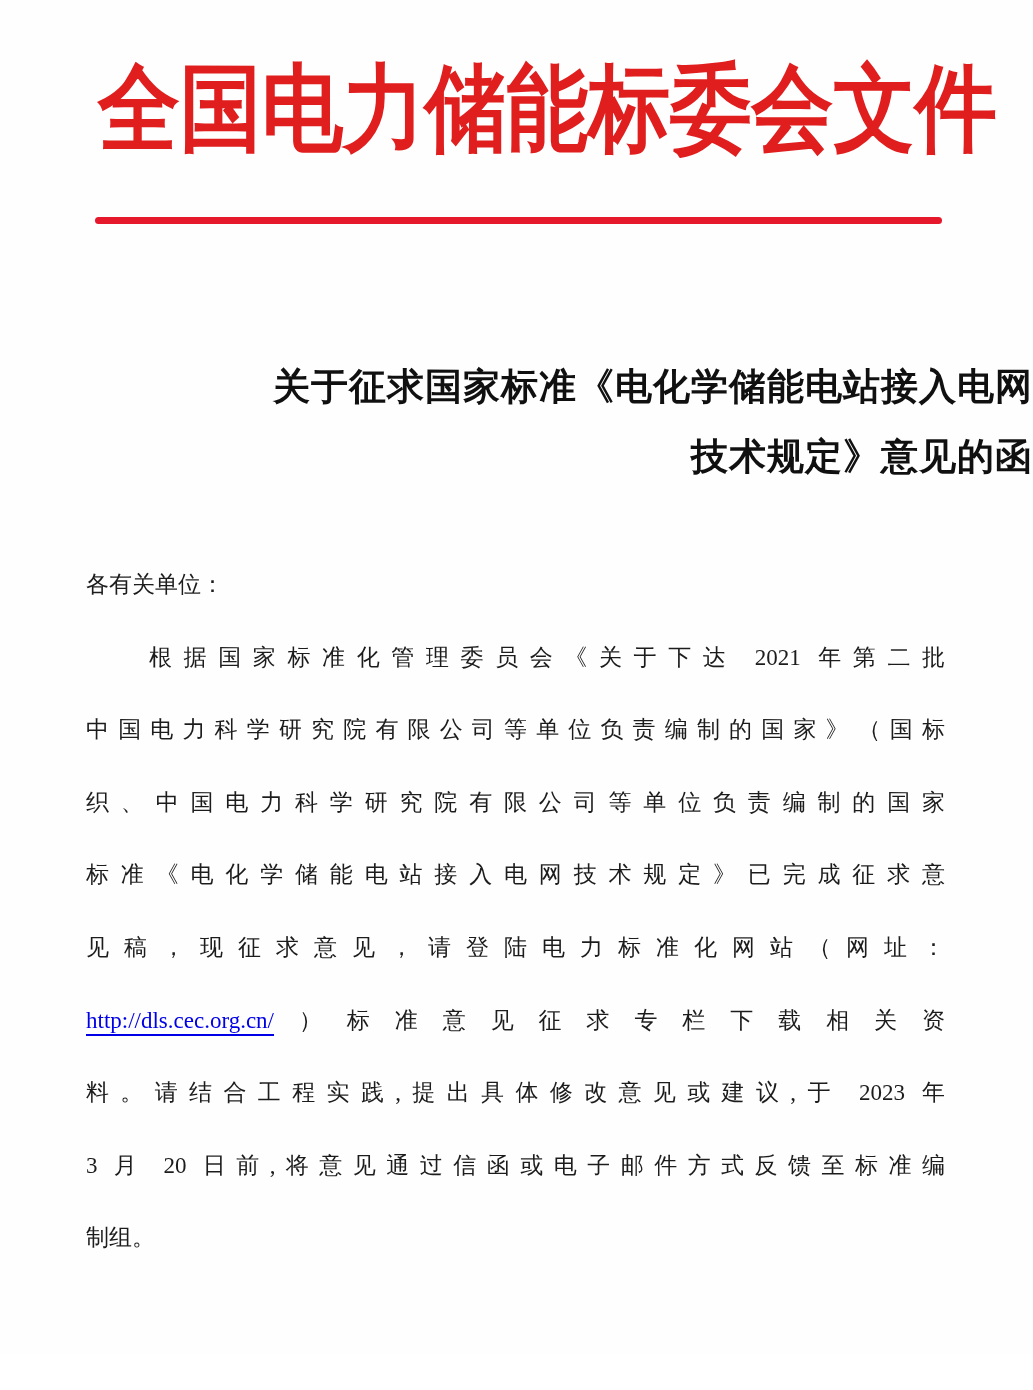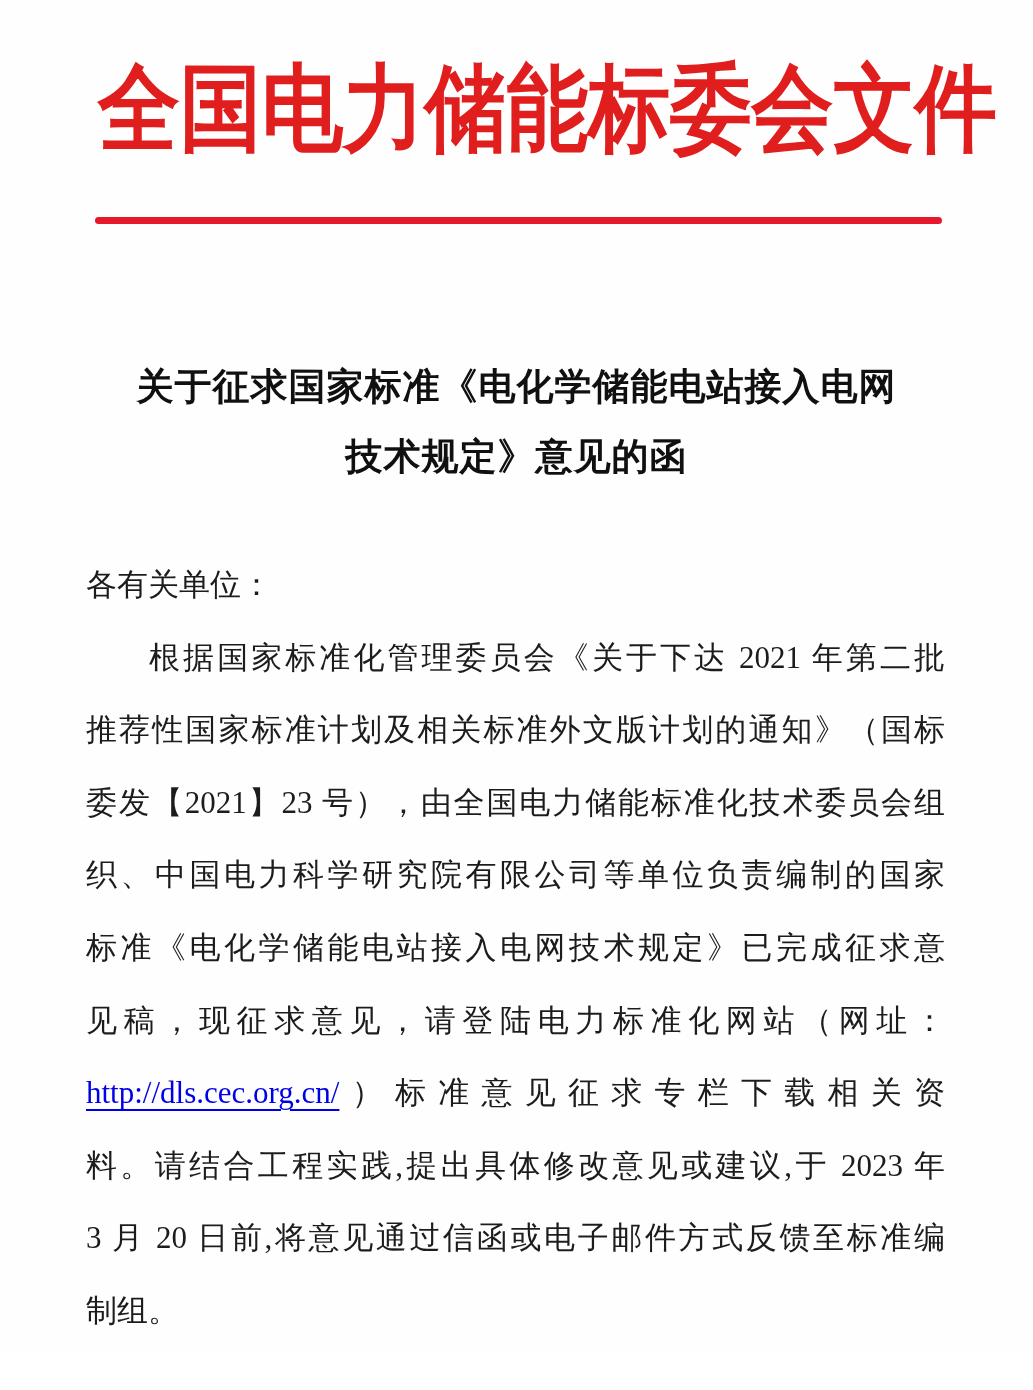--- a/index.html
+++ b/index.html
@@ -51,33 +51,33 @@
     font-size: 27px;
     line-height: 34px;
     color: #222222;
     letter-spacing: 1px;
   }
   .main-title {
     position: absolute;
     top: 352px;
     left: 0;
     width: 100%;
-    text-align: center;
+    text-align: right;
     font-weight: bold;
     color: #101010;
     font-size: 37px;
     line-height: 70px;
     letter-spacing: 1px;
   }
   .letter-body {
     position: absolute;
     top: 549px;
     left: 86px;
     width: 859px;
-    font-size: 31px;
+    font-size: 23px;
     color: var(--text-black);
   }
   .letter-body .line {
     height: 72.6px;
     line-height: 72.6px;
     overflow: hidden;
     text-align: left;
   }
   .letter-body .line.just {
     text-align: justify;
@@ -133,22 +133,21 @@
 
 
   <div class="main-title">
     <div>关于征求国家标准《电化学储能电站接入电网</div>
     <div>技术规定》意见的函</div>
   </div>
 
   <div class="letter-body">
       <div class="line"><span>各有关单位：</span></div>
       <div class="line just indent"><span>根据国家标准化管理委员会《关于下达 2021 年第二批</span></div>
-      <div class="line just"><span>推荐性国家标准计划及相关标准外文版计划的通知》（国标</span></div>
-      <div class="line just"><span>委发【2021】23 号），由全国电力储能标准化技术委员会组</span></div>
+      <div class="line just"><span>中国电力科学研究院有限公司等单位负责编制的国家》（国标</span></div>
       <div class="line just"><span>织、中国电力科学研究院有限公司等单位负责编制的国家</span></div>
       <div class="line just"><span>标准《电化学储能电站接入电网技术规定》已完成征求意</span></div>
       <div class="line just"><span>见稿，现征求意见，请登陆电力标准化网站（网址：</span></div>
       <div class="line just"><span class="link">http://dls.cec.org.cn/</span><span>）标准意见征求专栏下载相关资</span></div>
       <div class="line just"><span>料。请结合工程实践,提出具体修改意见或建议,于 2023 年</span></div>
       <div class="line just"><span>3 月 20 日前,将意见通过信函或电子邮件方式反馈至标准编</span></div>
       <div class="line"><span>制组。</span></div>
     </div>
 
   <div class="escn-logo">

